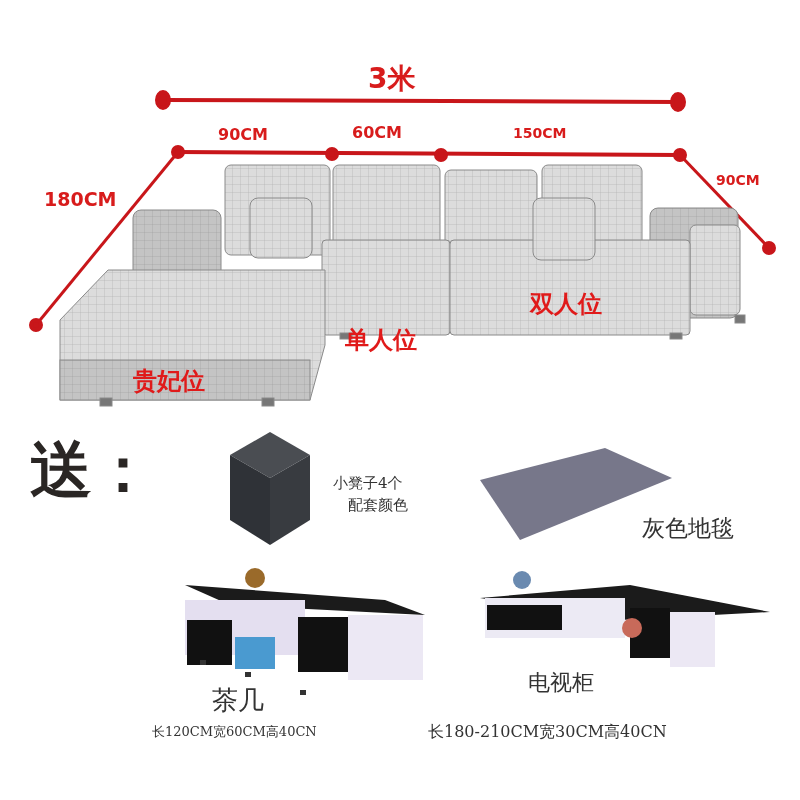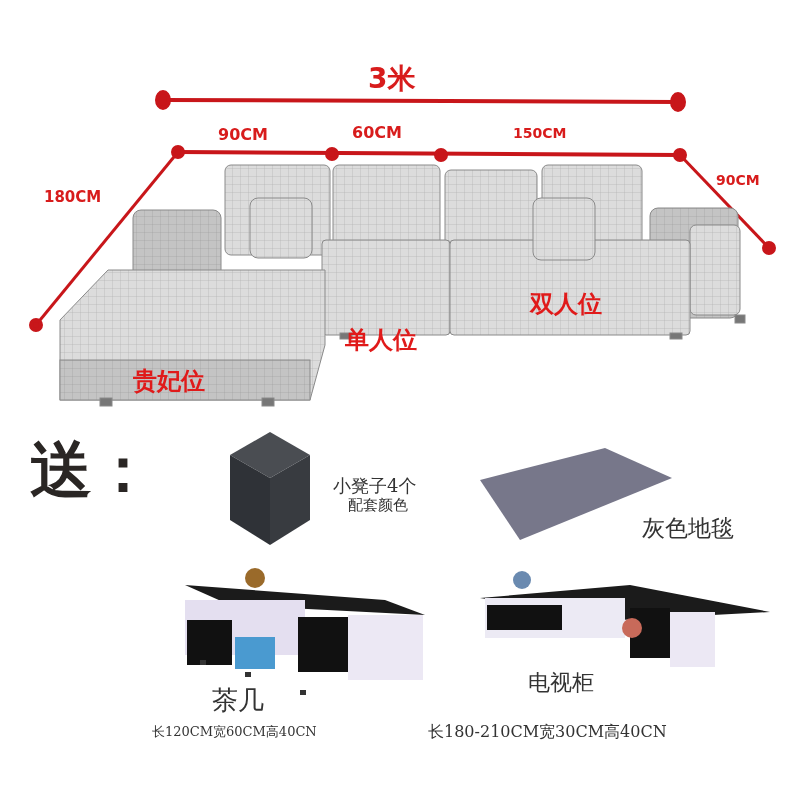--- a/index.html
+++ b/index.html
@@ -99,30 +99,30 @@
     <rect x="670" y="612" width="45" height="55" fill="#ece8f4"></rect>
     <circle cx="522" cy="580" r="9" fill="#6a8ab0"></circle>
     <circle cx="632" cy="628" r="10" fill="#c86a5a"></circle>
   </g>
 </svg>
 
 <div class="abs redlabel" style="left:368px;top:60px;font-size:28px;">3米</div>
 <div class="abs redlabel" style="left:218px;top:125px;font-size:16px;">90CM</div>
 <div class="abs redlabel" style="left:352px;top:123px;font-size:16px;">60CM</div>
 <div class="abs redlabel" style="left:513px;top:125px;font-size:14px;">150CM</div>
-<div class="abs redlabel" style="left:44px;top:188px;font-size:15px;">180CM</div>
+<div class="abs redlabel" style="left:44px;top:188px;font-size:19px;">180CM</div>
 <div class="abs redlabel" style="left:716px;top:172px;font-size:14px;">90CM</div>
 
 <div class="abs red" style="left:133px;top:365px;font-size:24px;">贵妃位</div>
 <div class="abs red" style="left:345px;top:288px;font-size:24px;margin-top:36px;">单人位</div>
 <div class="abs red" style="left:530px;top:288px;font-size:24px;">双人位</div>
 
 <div class="abs" style="left:30px;top:428px;font-size:62px;font-weight:bold;color:#2a2624;">送：</div>
 
-<div class="abs serif" style="left:333px;top:474px;font-size:18px;">小凳子4个</div>
+<div class="abs serif" style="left:333px;top:474px;font-size:15px;">小凳子4个</div>
 <div class="abs serif" style="left:348px;top:496px;font-size:15px;">配套颜色</div>
 
 <div class="abs serif" style="left:642px;top:513px;font-size:23px;">灰色地毯</div>
 
 <div class="abs serif" style="left:212px;top:683px;font-size:26px;">茶几</div>
 <div class="abs serif" style="left:152px;top:723px;font-size:13px;">长120CM宽60CM高40CN</div>
 
 <div class="abs serif" style="left:528px;top:668px;font-size:22px;">电视柜</div>
 <div class="abs serif" style="left:428px;top:722px;font-size:16px;">长180-210CM宽30CM高40CN</div>
 

